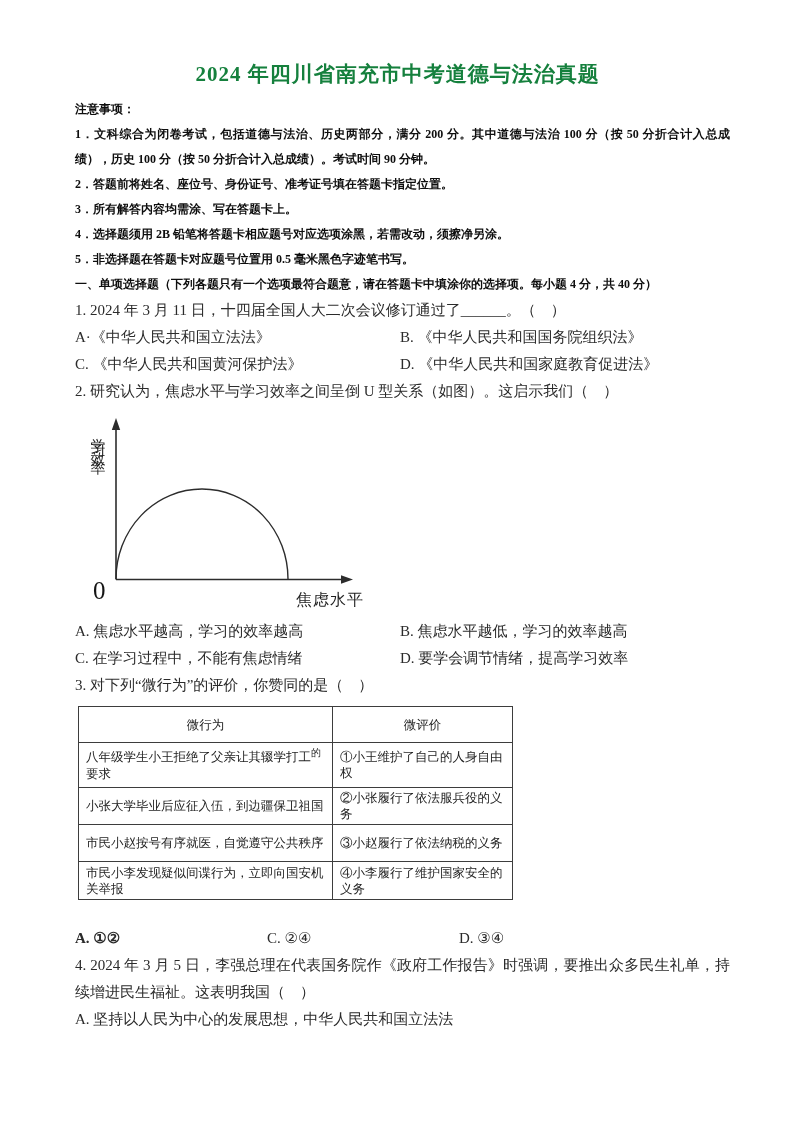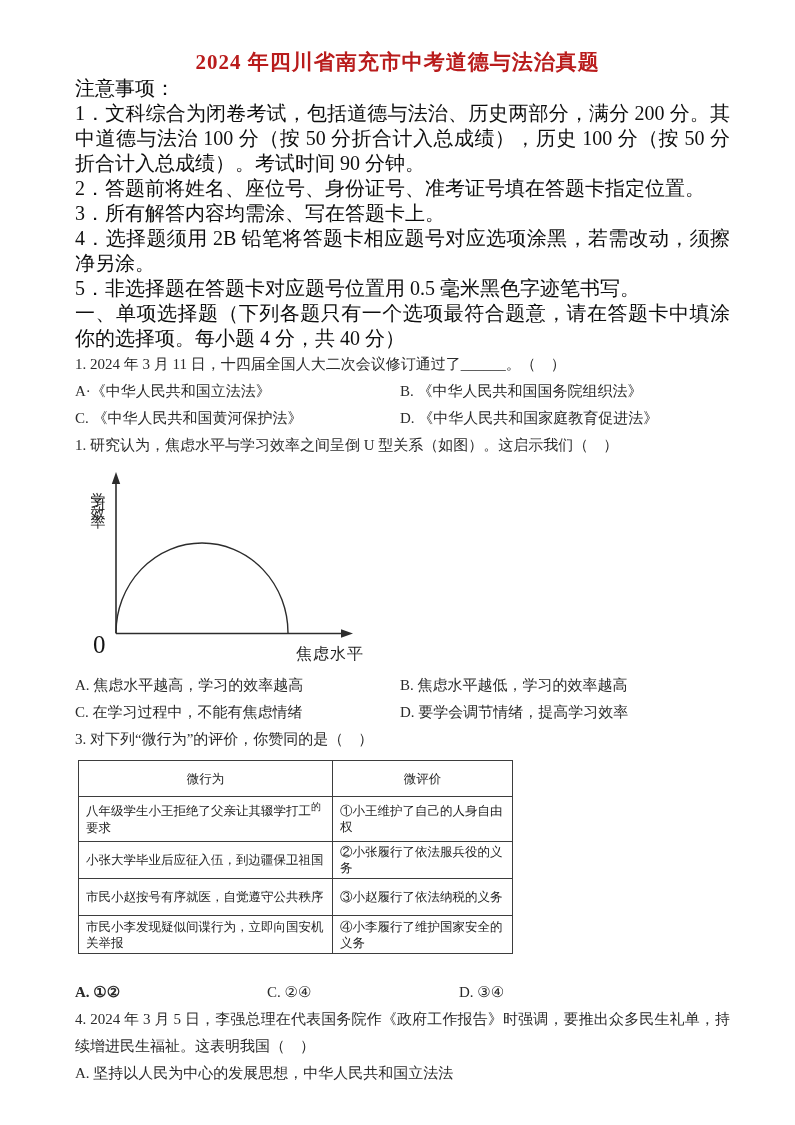--- a/index.html
+++ b/index.html
@@ -3,26 +3,26 @@
 <meta charset="utf-8">
 <style>
   html,body { margin:0; padding:0; background:#e8e8e8; }
   .page {
     width:795px; height:1125px; margin:0 auto; background:#ffffff;
     position:relative; overflow:hidden;
     font-family:"Liberation Serif","DejaVu Serif",serif;
     color:#222;
   }
   .title {
-    margin:0; padding-top:48px; text-align:center;
-    font-size:21px; font-weight:bold; color:#b91c1c; letter-spacing:1px;
+    margin:0; padding-top:60px; text-align:center;
+    font-size:21px; font-weight:bold; color:#15803d; letter-spacing:1px;
   }
   .content { margin-left:75px; width:655px; }
 
-  .notice { font-size:20px; font-weight:normal; line-height:25px; color:#0e0e0e; }
+  .notice { margin-top:9px; font-size:12px; font-weight:bold; line-height:25px; color:#0e0e0e; }
   .notice p { margin:0; }
   .just { text-align:justify; }
 
   .questions { font-size:15px; line-height:27px; color:#2b2b2b; }
   .questions p { margin:0; }
 
   .opt-row { display:flex; line-height:27px; }
   .opt-row .col-a { width:325px; flex:none; }
   .opt-row .col-b { flex:1; }
 
@@ -83,21 +83,21 @@
       <p>1. 2024 年 3 月 11 日，十四届全国人大二次会议修订通过了______。（　）</p>
       <div class="opt-row">
         <span class="col-a">A·《中华人民共和国立法法》</span>
         <span class="col-b">B. 《中华人民共和国国务院组织法》</span>
       </div>
       <div class="opt-row">
         <span class="col-a">C. 《中华人民共和国黄河保护法》</span>
         <span class="col-b">D. 《中华人民共和国家庭教育促进法》</span>
       </div>
 
-      <p>1. 研究认为，焦虑水平与学习效率之间呈倒 U 型关系（如图）。这启示我们（　）</p>
+      <p>2. 研究认为，焦虑水平与学习效率之间呈倒 U 型关系（如图）。这启示我们（　）</p>
 
       <div class="chart">
         <svg width="330" height="205" viewBox="0 0 330 205">
 
           <line x1="33" y1="168.5" x2="33" y2="16" stroke="#2c2c2c" stroke-width="1.6"></line>
           <polygon points="33,7 28.8,19 37.2,19" fill="#2c2c2c"></polygon>
 
           <line x1="33" y1="168.5" x2="261" y2="168.5" stroke="#2c2c2c" stroke-width="1.6"></line>
           <polygon points="270,168.5 258,164.3 258,172.7" fill="#2c2c2c"></polygon>
 

